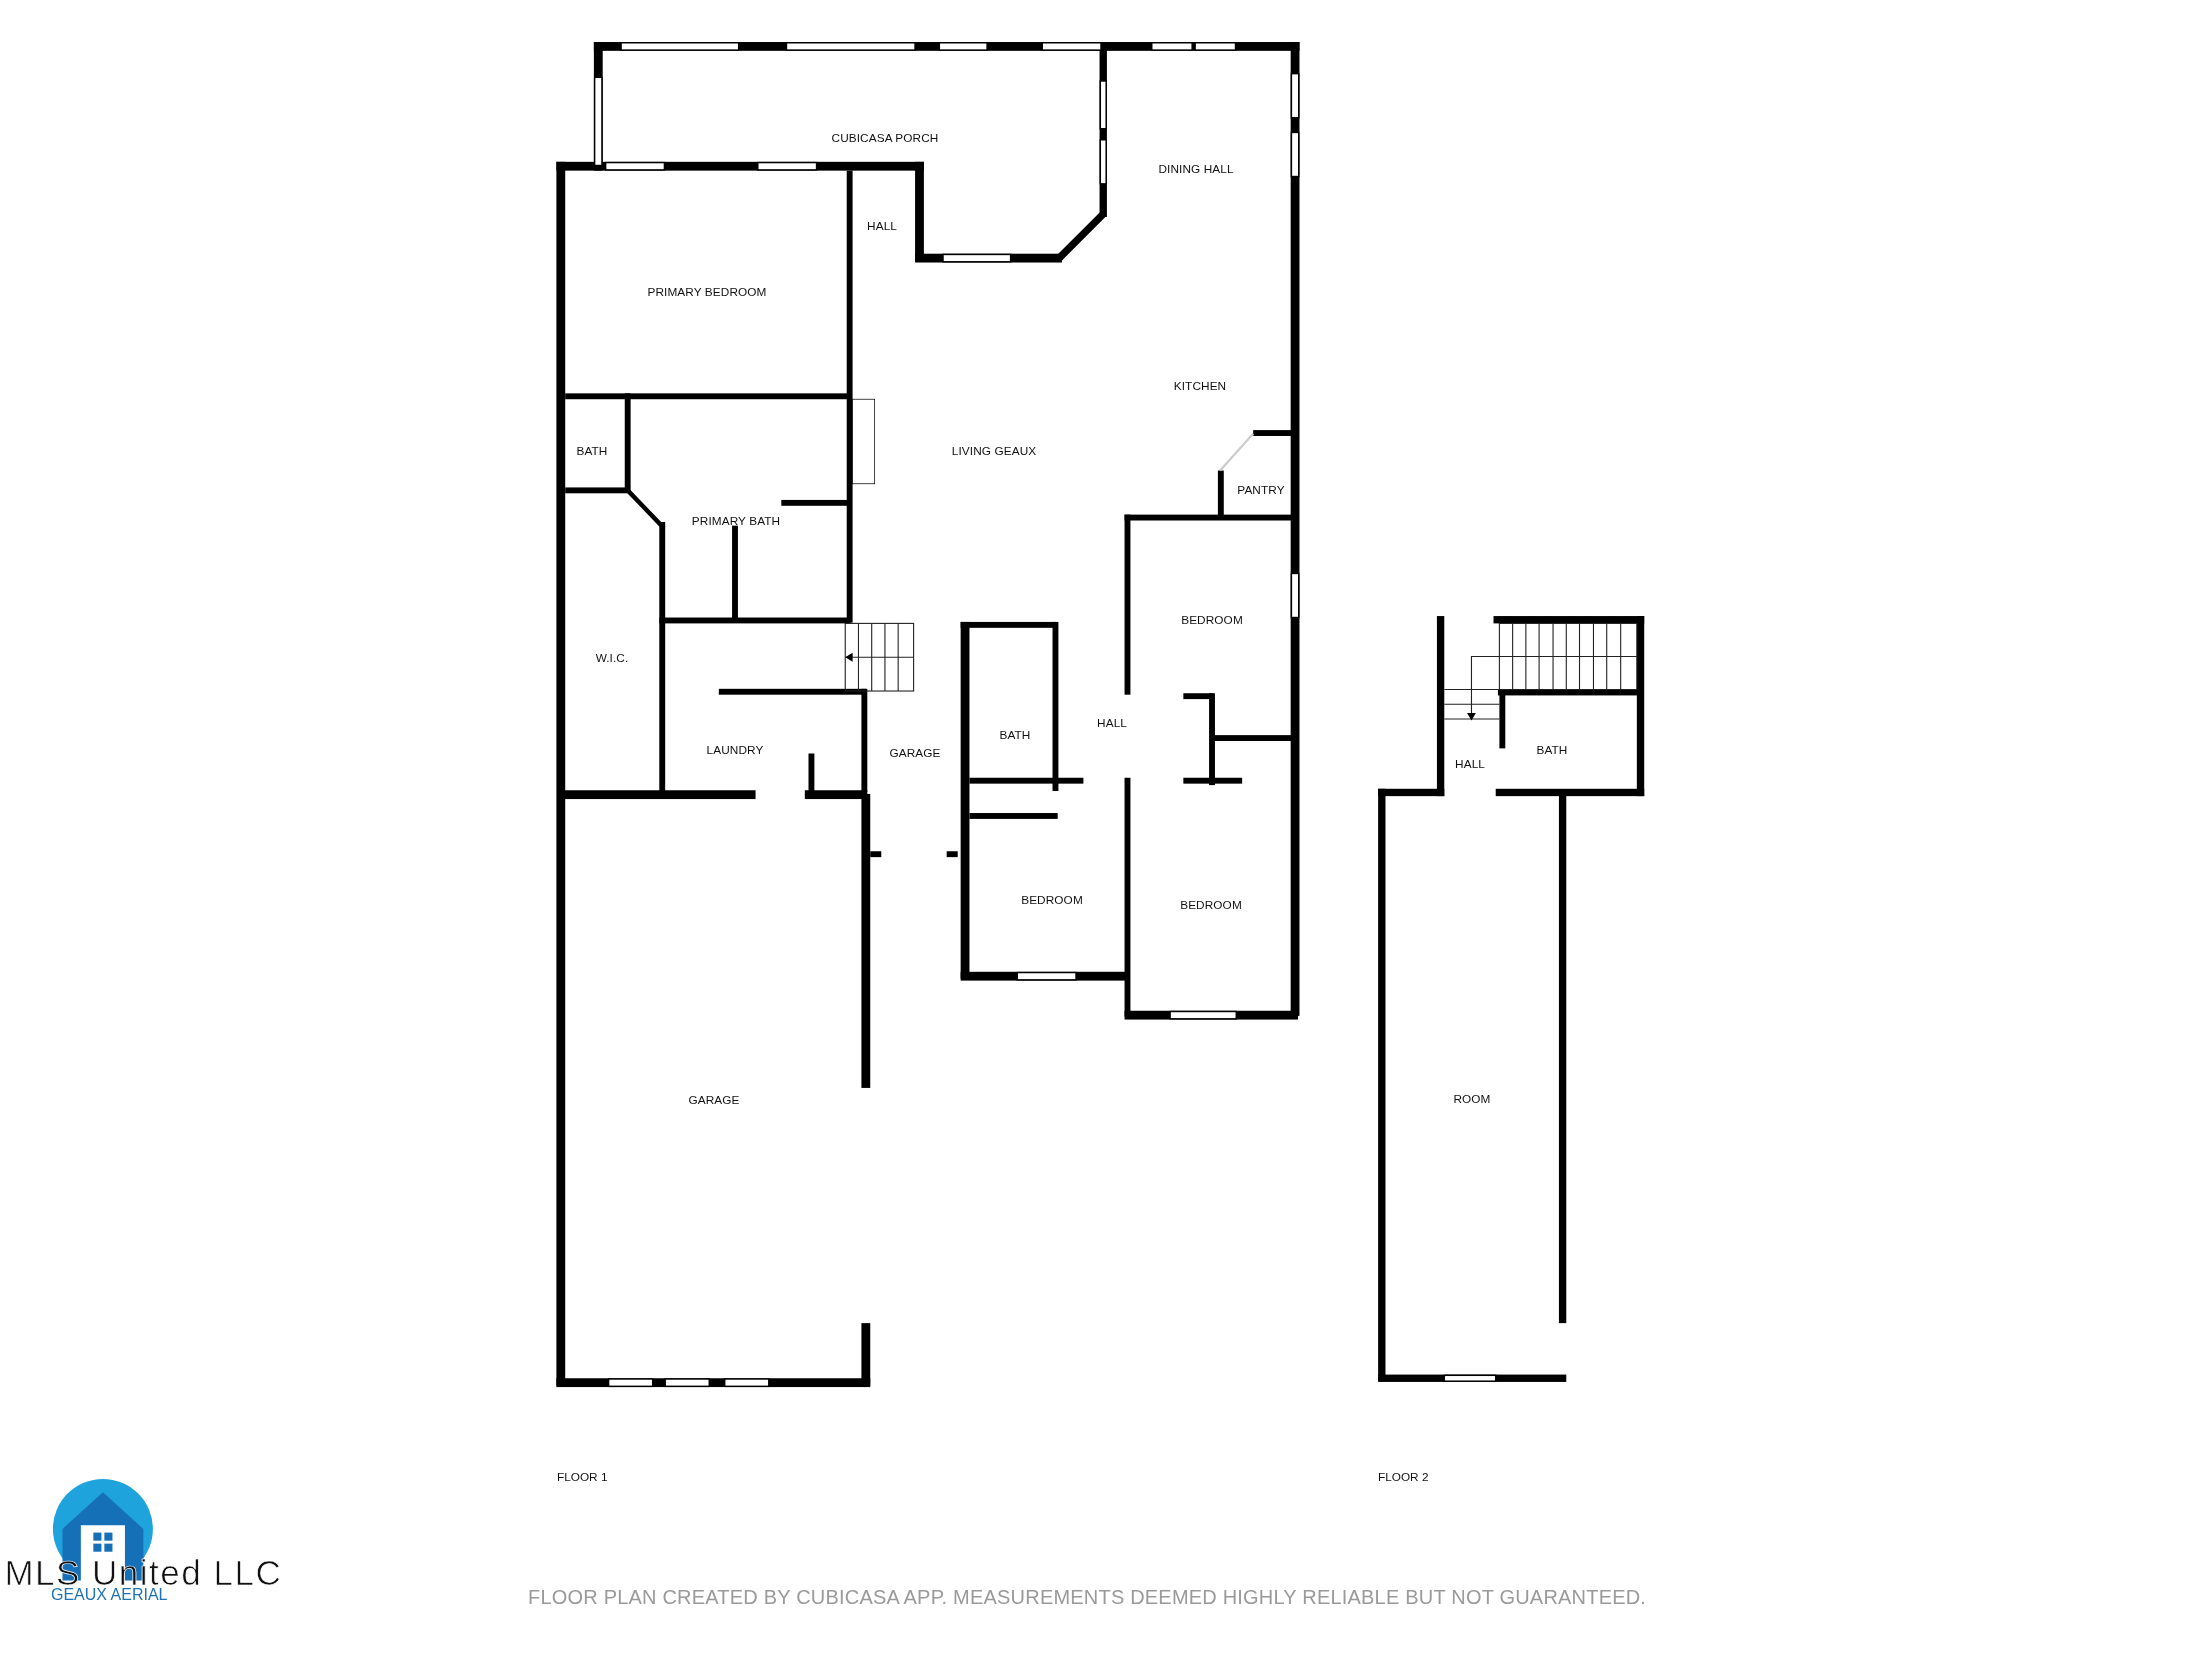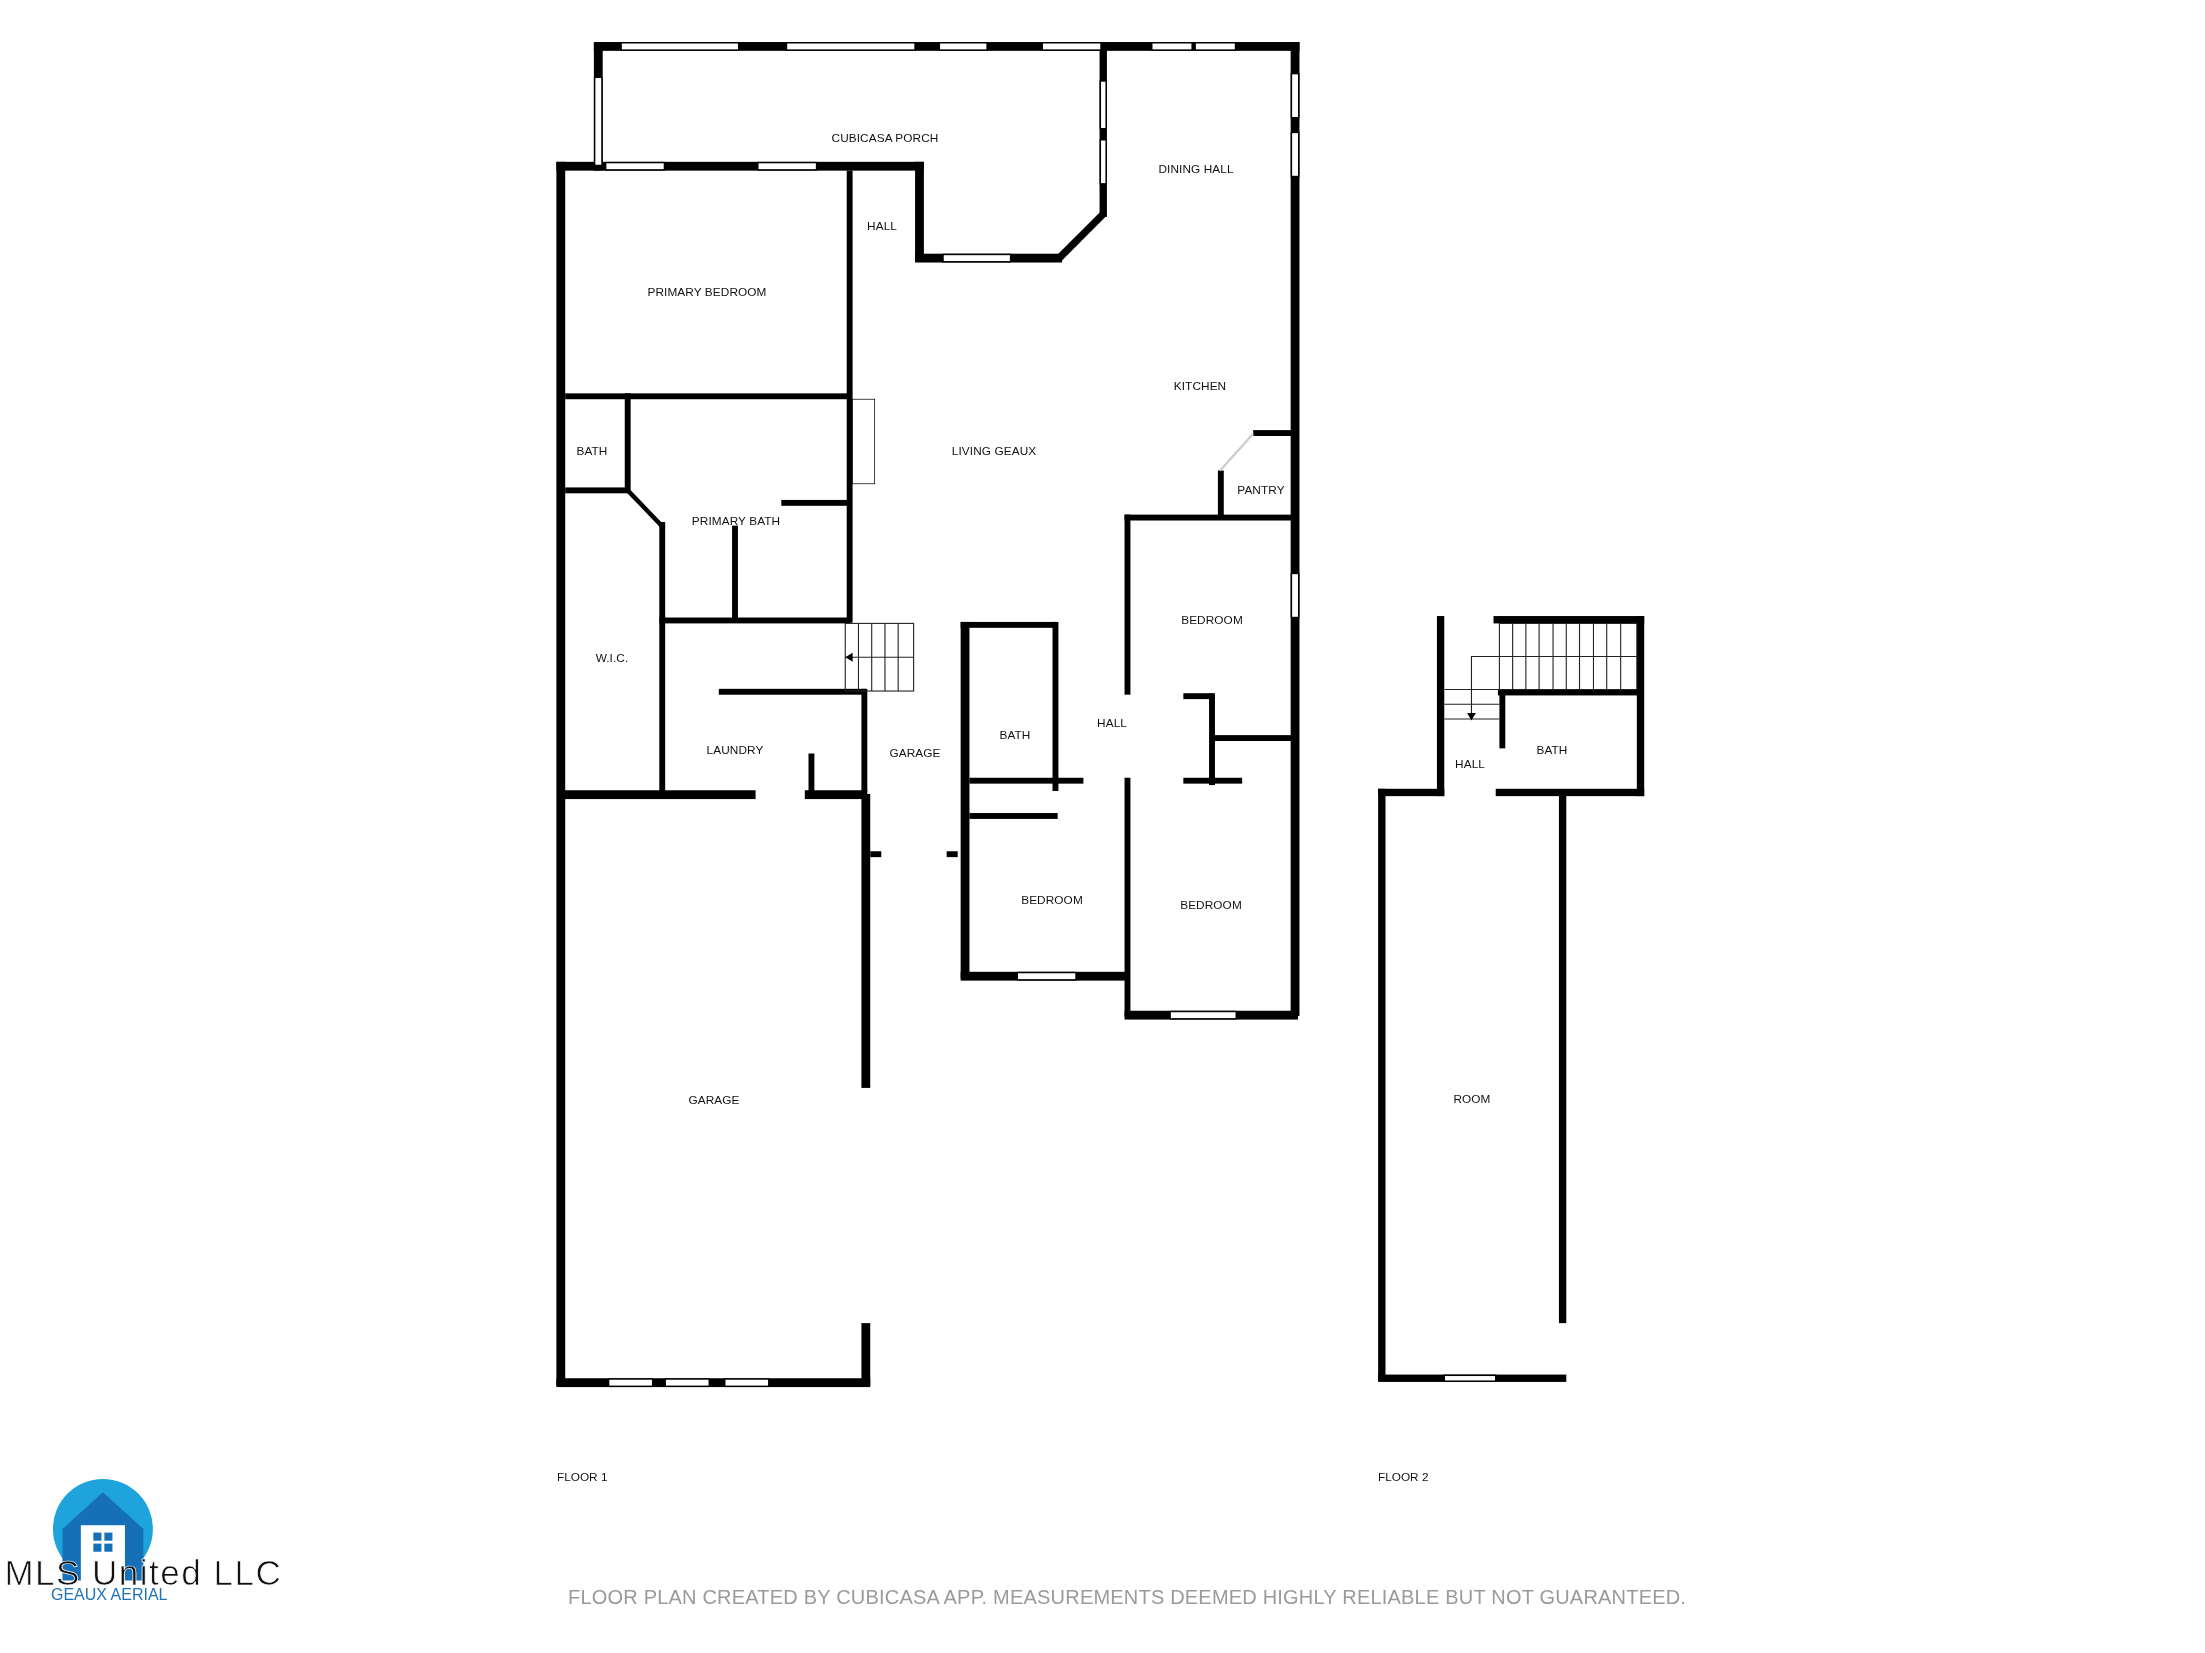--- a/index.html
+++ b/index.html
@@ -3,21 +3,21 @@
 <meta charset="utf-8">
 <style>
   html, body { margin: 0; padding: 0; background: #ffffff; }
   body { width: 2205px; height: 1654px; position: relative; overflow: hidden; font-family: "Liberation Sans", "DejaVu Sans", sans-serif; }
   #plan { position: absolute; left: 0; top: 0; width: 2205px; height: 1654px; }
   .wall { fill: #000000; }
   .win { fill: #ffffff; stroke: #000000; stroke-width: 2; }
   .stair { fill: none; stroke: #222222; stroke-width: 1.5; }
   .label { position: absolute; font-size: 11.8px; color: #111111; white-space: nowrap; transform: translate(-50%, -50%); letter-spacing: 0.1px; }
   .floor-label { position: absolute; font-size: 11.8px; color: #111111; white-space: nowrap; margin-top: 40px; }
-  .footer { position: absolute; left: 528px; top: 1586px; font-size: 20px; color: #9a9a9a; letter-spacing: 0.2px; white-space: nowrap; margin-left: 40px; }
+  .footer { position: absolute; left: 528px; top: 1586px; font-size: 20px; color: #9a9a9a; letter-spacing: 0.2px; white-space: nowrap; }
   .logo-text { position: absolute; left: 4.4px; top: 1553px; font-size: 35px; font-weight: 300; color: #111; letter-spacing: 1.5px; white-space: nowrap; -webkit-text-stroke: 0.7px #fff; }
   .logo-sub { position: absolute; left: 51px; top: 1586px; font-size: 16px; font-weight: normal; color: #1e73b8; white-space: nowrap; }
 </style>
 </head>
 <body>
 
 <svg id="plan" viewBox="0 0 3000 2250" xmlns="http://www.w3.org/2000/svg">
   <g>
 
     <rect class="wall" x="808" y="57" width="960" height="12"></rect>

